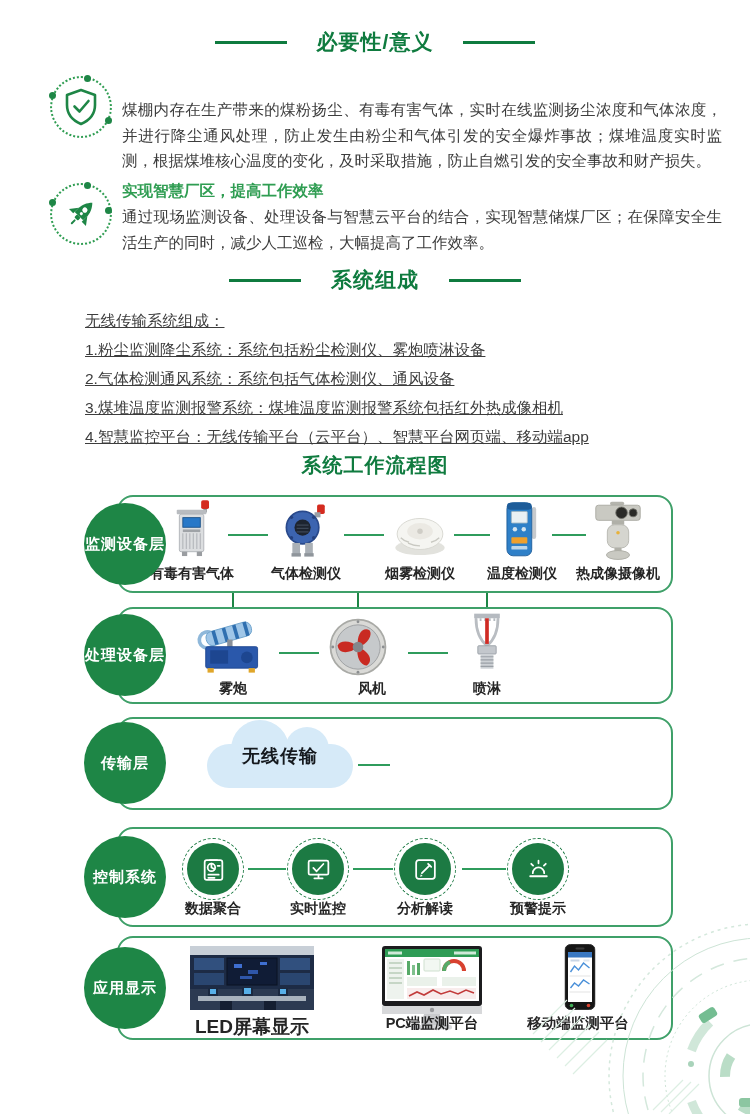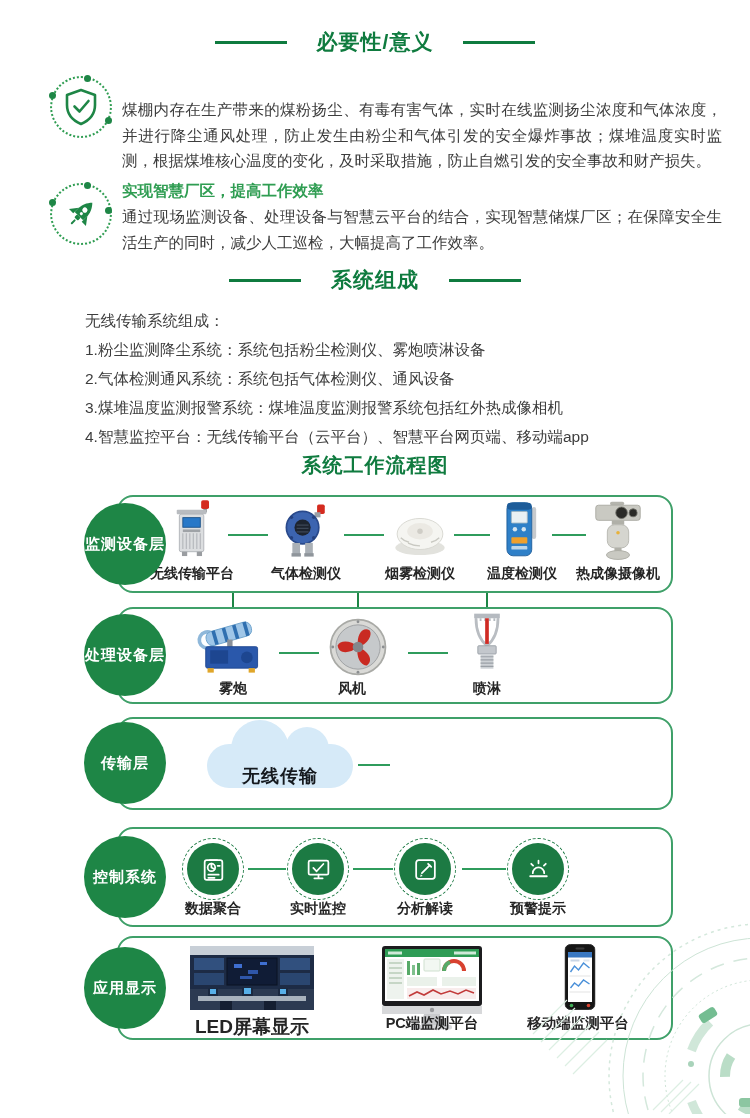--- a/index.html
+++ b/index.html
@@ -23,21 +23,21 @@
   
   .lbox{position:absolute;left:117px;width:556px;border:2px solid #3fa069;border-radius:16px;background:#fff;box-sizing:border-box;}
   .lcircle{position:absolute;left:84px;width:82px;height:82px;border-radius:50%;background:#1e8646;z-index:3;
            display:flex;align-items:center;justify-content:center;color:#fff;font-weight:bold;font-size:15px;letter-spacing:1px;text-align:center;line-height:1.1;}
   .dev-label{position:absolute;transform:translateX(-50%);font-size:14px;font-weight:600;color:#252525;white-space:nowrap;}
   .hline{position:absolute;height:2px;background:#2f9c5c;}
   .dev{position:absolute;transform:translateX(-50%);}
   .arrow{position:absolute;width:2px;background:#1e8646;}
   .arrow::after{content:'';position:absolute;left:-4.5px;bottom:-7px;border-left:5.5px solid transparent;border-right:5.5px solid transparent;border-top:7px solid #1e8646;}
   
-  .cloud{position:absolute;background:#d6eaf8;border-radius:40px;display:flex;align-items:flex-end;justify-content:center;}
+  .cloud{position:absolute;background:#d6eaf8;border-radius:40px;display:flex;align-items:flex-start;justify-content:center;}
   .cloud::before,.cloud::after{content:'';position:absolute;background:#d6eaf8;border-radius:50%;}
   .cloud::before{width:58px;height:58px;top:-24px;left:24px;}
   .cloud::after{width:44px;height:44px;top:-17px;right:24px;}
   .cloud span{position:relative;z-index:2;font-size:18px;font-weight:600;color:#15191e;letter-spacing:1px;}
   
   .ctl{position:absolute;width:52px;height:52px;border-radius:50%;background:#1c7a43;display:flex;align-items:center;justify-content:center;transform:translateX(-50%);}
   .ctl::after{content:'';position:absolute;inset:-5px;border:1.6px dashed #1c7a43;border-radius:50%;}
   .decor{position:absolute;right:0;bottom:0;pointer-events:none;}
 </style>
 </head>
@@ -84,21 +84,21 @@
     <div class="f-head">实现智慧厂区，提高工作效率</div>
     <div class="f-body">通过现场监测设备、处理设备与智慧云平台的结合，实现智慧储煤厂区；在保障安全生活生产的同时，减少人工巡检，大幅提高了工作效率。</div>
   </div>
 
   <div class="sec-title" style="top:266px;">
     <div class="line"></div>
     <div class="txt">系统组成</div>
     <div class="line"></div>
   </div>
 
-  <div class="comp" style="top:306px;">
+  <div class="comp" style="top:306px;text-decoration:underline;">
     <div>无线传输系统组成：</div>
     <div>1.粉尘监测降尘系统：系统包括粉尘检测仪、雾炮喷淋设备</div>
     <div>2.气体检测通风系统：系统包括气体检测仪、通风设备</div>
     <div>3.煤堆温度监测报警系统：煤堆温度监测报警系统包括红外热成像相机</div>
     <div>4.智慧监控平台：无线传输平台（云平台）、智慧平台网页端、移动端app</div>
   </div>
 
   <div class="flow-title" style="top:452px;">系统工作流程图</div>
 
   <div class="lbox" style="top:495px;height:98px;"></div>
@@ -166,21 +166,21 @@
       <rect x="17" y="29" width="24" height="26" rx="8" fill="#d5d5cf" stroke="#b5b5ae"></rect>
       <circle cx="29" cy="38" r="2" fill="#e8b23a"></circle>
       <rect x="25" y="55" width="8" height="5" fill="#b0b0a8"></rect>
       <ellipse cx="29" cy="63" rx="13" ry="5" fill="#c9c9c2" stroke="#aaaaa2"></ellipse>
     </svg>
   </div>
   <div class="hline" style="left:228px;top:534px;width:40px;"></div>
   <div class="hline" style="left:344px;top:534px;width:40px;"></div>
   <div class="hline" style="left:454px;top:534px;width:36px;"></div>
   <div class="hline" style="left:552px;top:534px;width:34px;"></div>
-  <div class="dev-label" style="left:192px;top:565px;">无线传输平台</div>
+  <div class="dev-label" style="left:192px;top:565px;">有毒有害气体</div>
   <div class="dev-label" style="left:306px;top:565px;">气体检测仪</div>
   <div class="dev-label" style="left:420px;top:565px;">烟雾检测仪</div>
   <div class="dev-label" style="left:522px;top:565px;">温度检测仪</div>
   <div class="dev-label" style="left:618px;top:565px;">热成像摄像机</div>
 
   <div class="arrow" style="left:232px;top:593px;height:17px;"></div>
   <div class="arrow" style="left:357px;top:593px;height:17px;"></div>
   <div class="arrow" style="left:486px;top:593px;height:17px;"></div>
 
   <div class="lbox" style="top:607px;height:97px;"></div>
@@ -228,21 +228,21 @@
       <path d="M13 9 C13 26 20 35 25 39 C30 35 37 26 37 9" stroke="#b9bdc2" stroke-width="3" fill="none"></path>
       <rect x="23" y="9" width="4" height="28" fill="#cf2b24"></rect>
       <rect x="15" y="39" width="20" height="9" rx="1" fill="#c3c7cc" stroke="#9aa0a6"></rect>
       <rect x="18" y="48" width="14" height="16" fill="#cdd1d5"></rect>
       <path d="M18 51 h14 M18 54.5 h14 M18 58 h14 M18 61.5 h14" stroke="#9aa0a6" stroke-width="1.3"></path>
     </svg>
   </div>
   <div class="hline" style="left:279px;top:652px;width:40px;"></div>
   <div class="hline" style="left:408px;top:652px;width:40px;"></div>
   <div class="dev-label" style="left:233px;top:680px;text-align:center;">雾炮</div>
-  <div class="dev-label" style="left:352px;top:680px;">风机</div>
+  <div class="dev-label" style="left:372px;top:680px;">风机</div>
   <div class="dev-label" style="left:487px;top:680px;">喷淋</div>
 
   <div class="lbox" style="top:717px;height:93px;"></div>
   <div class="lcircle" style="top:722px;">传输层</div>
   <div class="cloud" style="left:207px;top:744px;width:146px;height:44px;">
     <span>无线传输</span>
   </div>
   <div class="hline" style="left:358px;top:764px;width:32px;"></div>
 
   <div class="lbox" style="top:827px;height:100px;"></div>

